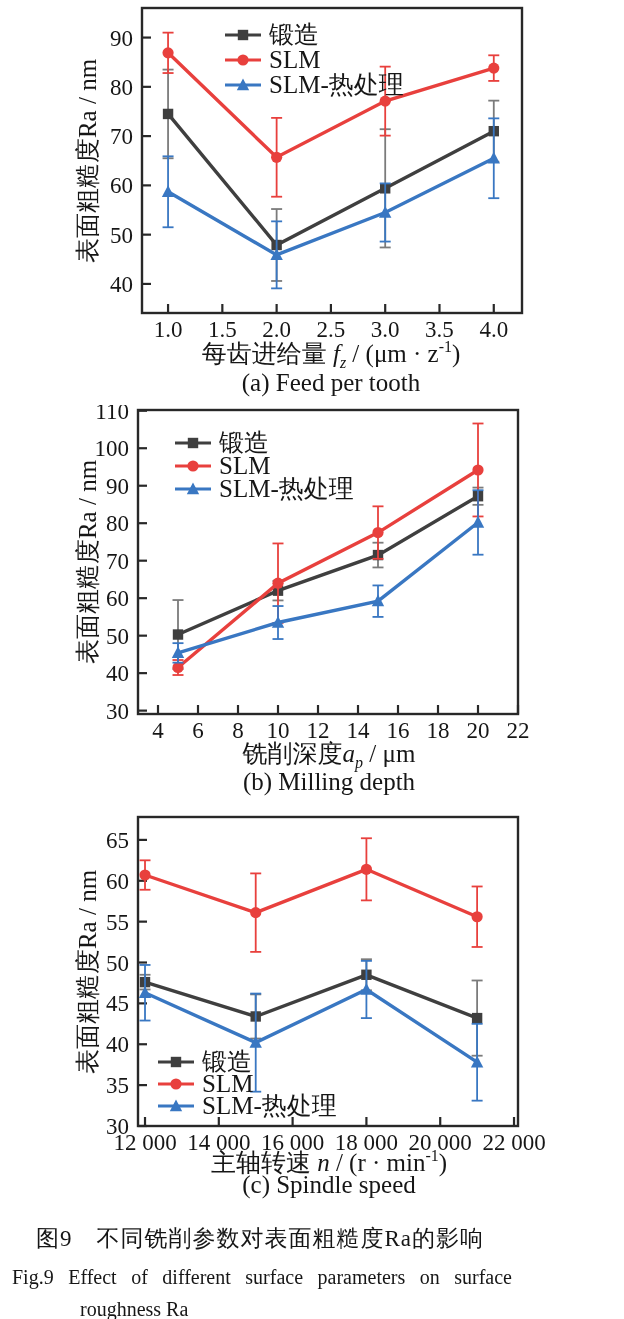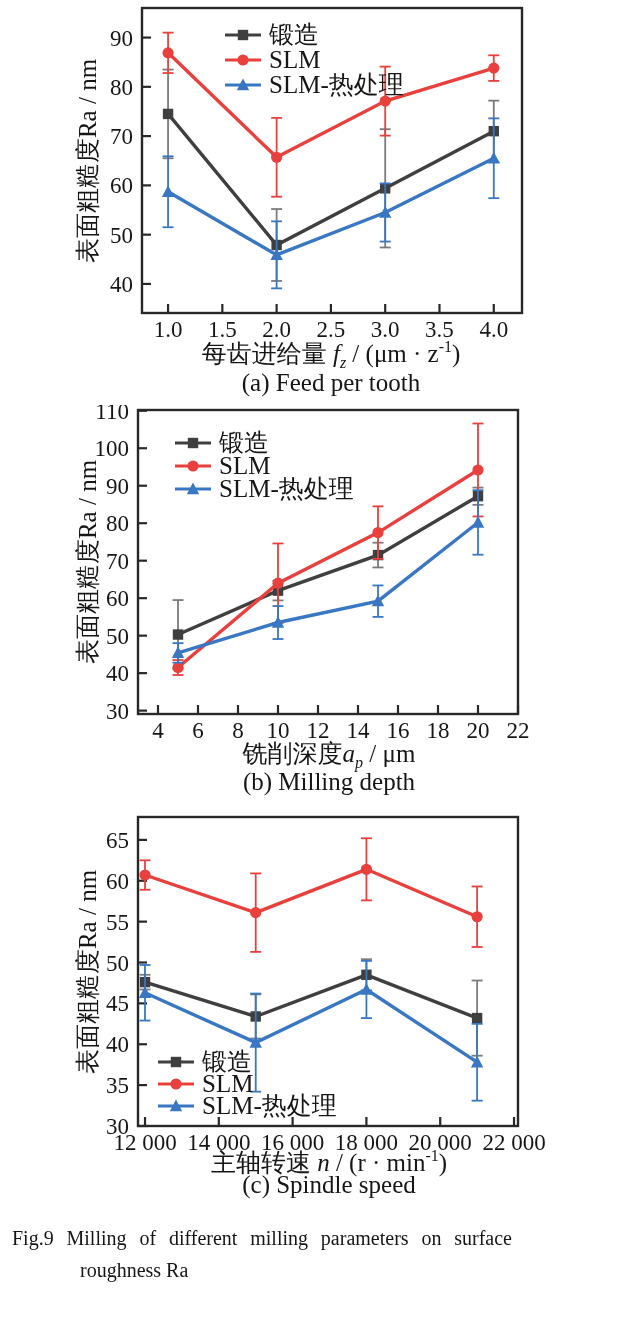--- a/index.html
+++ b/index.html
@@ -365,16 +365,17 @@
             <path d="M 176 284.4 L 169.8 296.2 L 182.2 296.2 Z" fill="#3977c2"></path>
             <text x="202" y="299" class="leg">SLM-热处理</text>
           </g>
         </g>
         <text x="329" y="356" text-anchor="middle" class="axis-label"><tspan dy="0">主轴转速 </tspan><tspan dy="0" font-style="italic">n</tspan><tspan dy="0"> / (r · min</tspan><tspan dy="-10" font-size="16">-1</tspan><tspan dy="10">)</tspan></text>
         <text text-anchor="middle" class="axis-label" transform="translate(96 157) rotate(-90)">表面粗糙度Ra / nm</text>
         <text x="329" y="378" text-anchor="middle" class="panel-caption">(c) Spindle speed</text>
       </svg>
     </div>
   <div class="captions">
-    <div class="cap-en1">Fig.9 Milling of different milling parameters on surface</div>
+    <div class="cap-zh">图9　不同铣削参数对表面粗糙度Ra的影响</div>
+    <div class="cap-en1">Fig.9 Effect of different surface parameters on surface</div>
     <div class="cap-en2">roughness Ra</div>
   </div>
 </div>
 
 </body></html>

